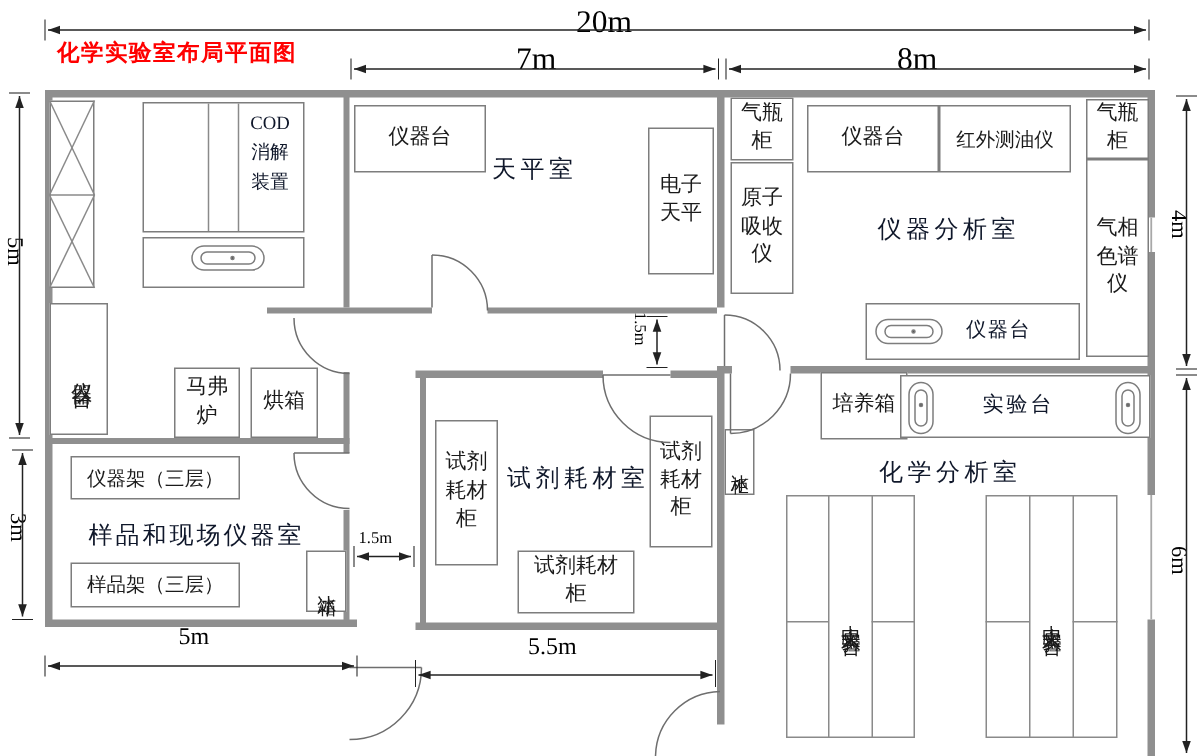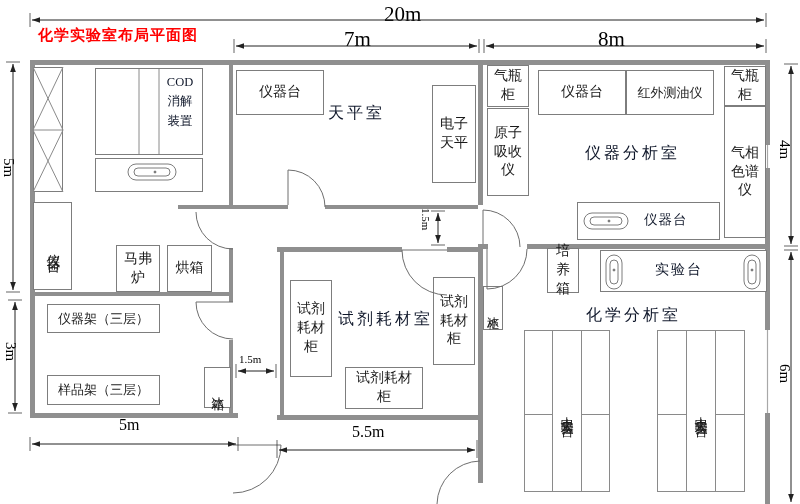--- a/index.html
+++ b/index.html
@@ -82,41 +82,42 @@
 
   <div class="box" style="left:290px;top:280px;width:42px;height:97px">试剂耗材柜</div>
   <div class="box" style="left:433px;top:277px;width:42px;height:88px">试剂耗材柜</div>
   <div class="box" style="left:345px;top:367px;width:78px;height:42px;padding:0 9px">试剂耗材柜</div>
 
   <div class="box" style="left:47px;top:304px;width:113px;height:29px;font-size:13px">仪器架（三层）</div>
   <div class="box" style="left:47px;top:375px;width:113px;height:30px;font-size:13px">样品架（三层）</div>
   <div class="box vert" style="left:204px;top:367px;width:27px;height:41px;font-size:13px">冰箱</div>
 
   <div class="box vert" style="left:483px;top:286px;width:20px;height:44px;font-size:12px;letter-spacing:1px">冰柜</div>
-  <div class="box" style="left:547px;top:248px;width:32px;height:45px;padding:0 4px">培养箱</div>
+  <div class="box" style="left:547px;top:248px;width:58px;height:45px;padding:0 4px">培养箱</div>
   <div class="box" style="left:600px;top:250px;width:167px;height:42px"></div>
   <div class="lbl" style="left:655px;top:261px;font-size:14px;letter-spacing:2px">实验台</div>
 
   <div class="cbx" style="left:524px;top:330px;width:86px;height:162px"></div>
   <div class="thin-v" style="left:552px;top:330px;height:162px"></div>
   <div class="thin-v" style="left:581px;top:330px;height:162px"></div>
   <div class="thin-h" style="left:524px;top:414px;width:28px"></div>
   <div class="thin-h" style="left:581px;top:414px;width:29px"></div>
   <div class="box nob vert" style="left:552px;top:336px;width:30px;height:150px;font-size:13px">中央实验台</div>
 
   <div class="cbx" style="left:657px;top:330px;width:88px;height:162px"></div>
   <div class="thin-v" style="left:686px;top:330px;height:162px"></div>
   <div class="thin-v" style="left:715px;top:330px;height:162px"></div>
   <div class="thin-h" style="left:657px;top:414px;width:29px"></div>
   <div class="thin-h" style="left:715px;top:414px;width:30px"></div>
   <div class="box nob vert" style="left:686px;top:336px;width:30px;height:150px;font-size:13px">中央实验台</div>
 
   <div class="lbl room" style="left:328px;top:103px">天平室</div>
   <div class="lbl room" style="left:585px;top:143px">仪器分析室</div>
   <div class="lbl room" style="left:338px;top:309px">试剂耗材室</div>
+  <div class="lbl room" style="left:59px;top:347px;letter-spacing:2px">样品和现场仪器室</div>
   <div class="lbl room" style="left:586px;top:305px">化学分析室</div>
 
   <div class="lbl dim" style="left:384px;top:2px">20m</div>
   <div class="lbl dim" style="left:344px;top:27px">7m</div>
   <div class="lbl dim" style="left:598px;top:27px">8m</div>
   <div class="vdim" style="left:0px;top:158px">5m</div>
   <div class="vdim" style="left:2px;top:342px">3m</div>
   <div class="vdim" style="left:776px;top:140px">4m</div>
   <div class="vdim" style="left:776px;top:364px">6m</div>
   <div class="lbl dim" style="left:119px;top:416px;font-size:16px">5m</div>

